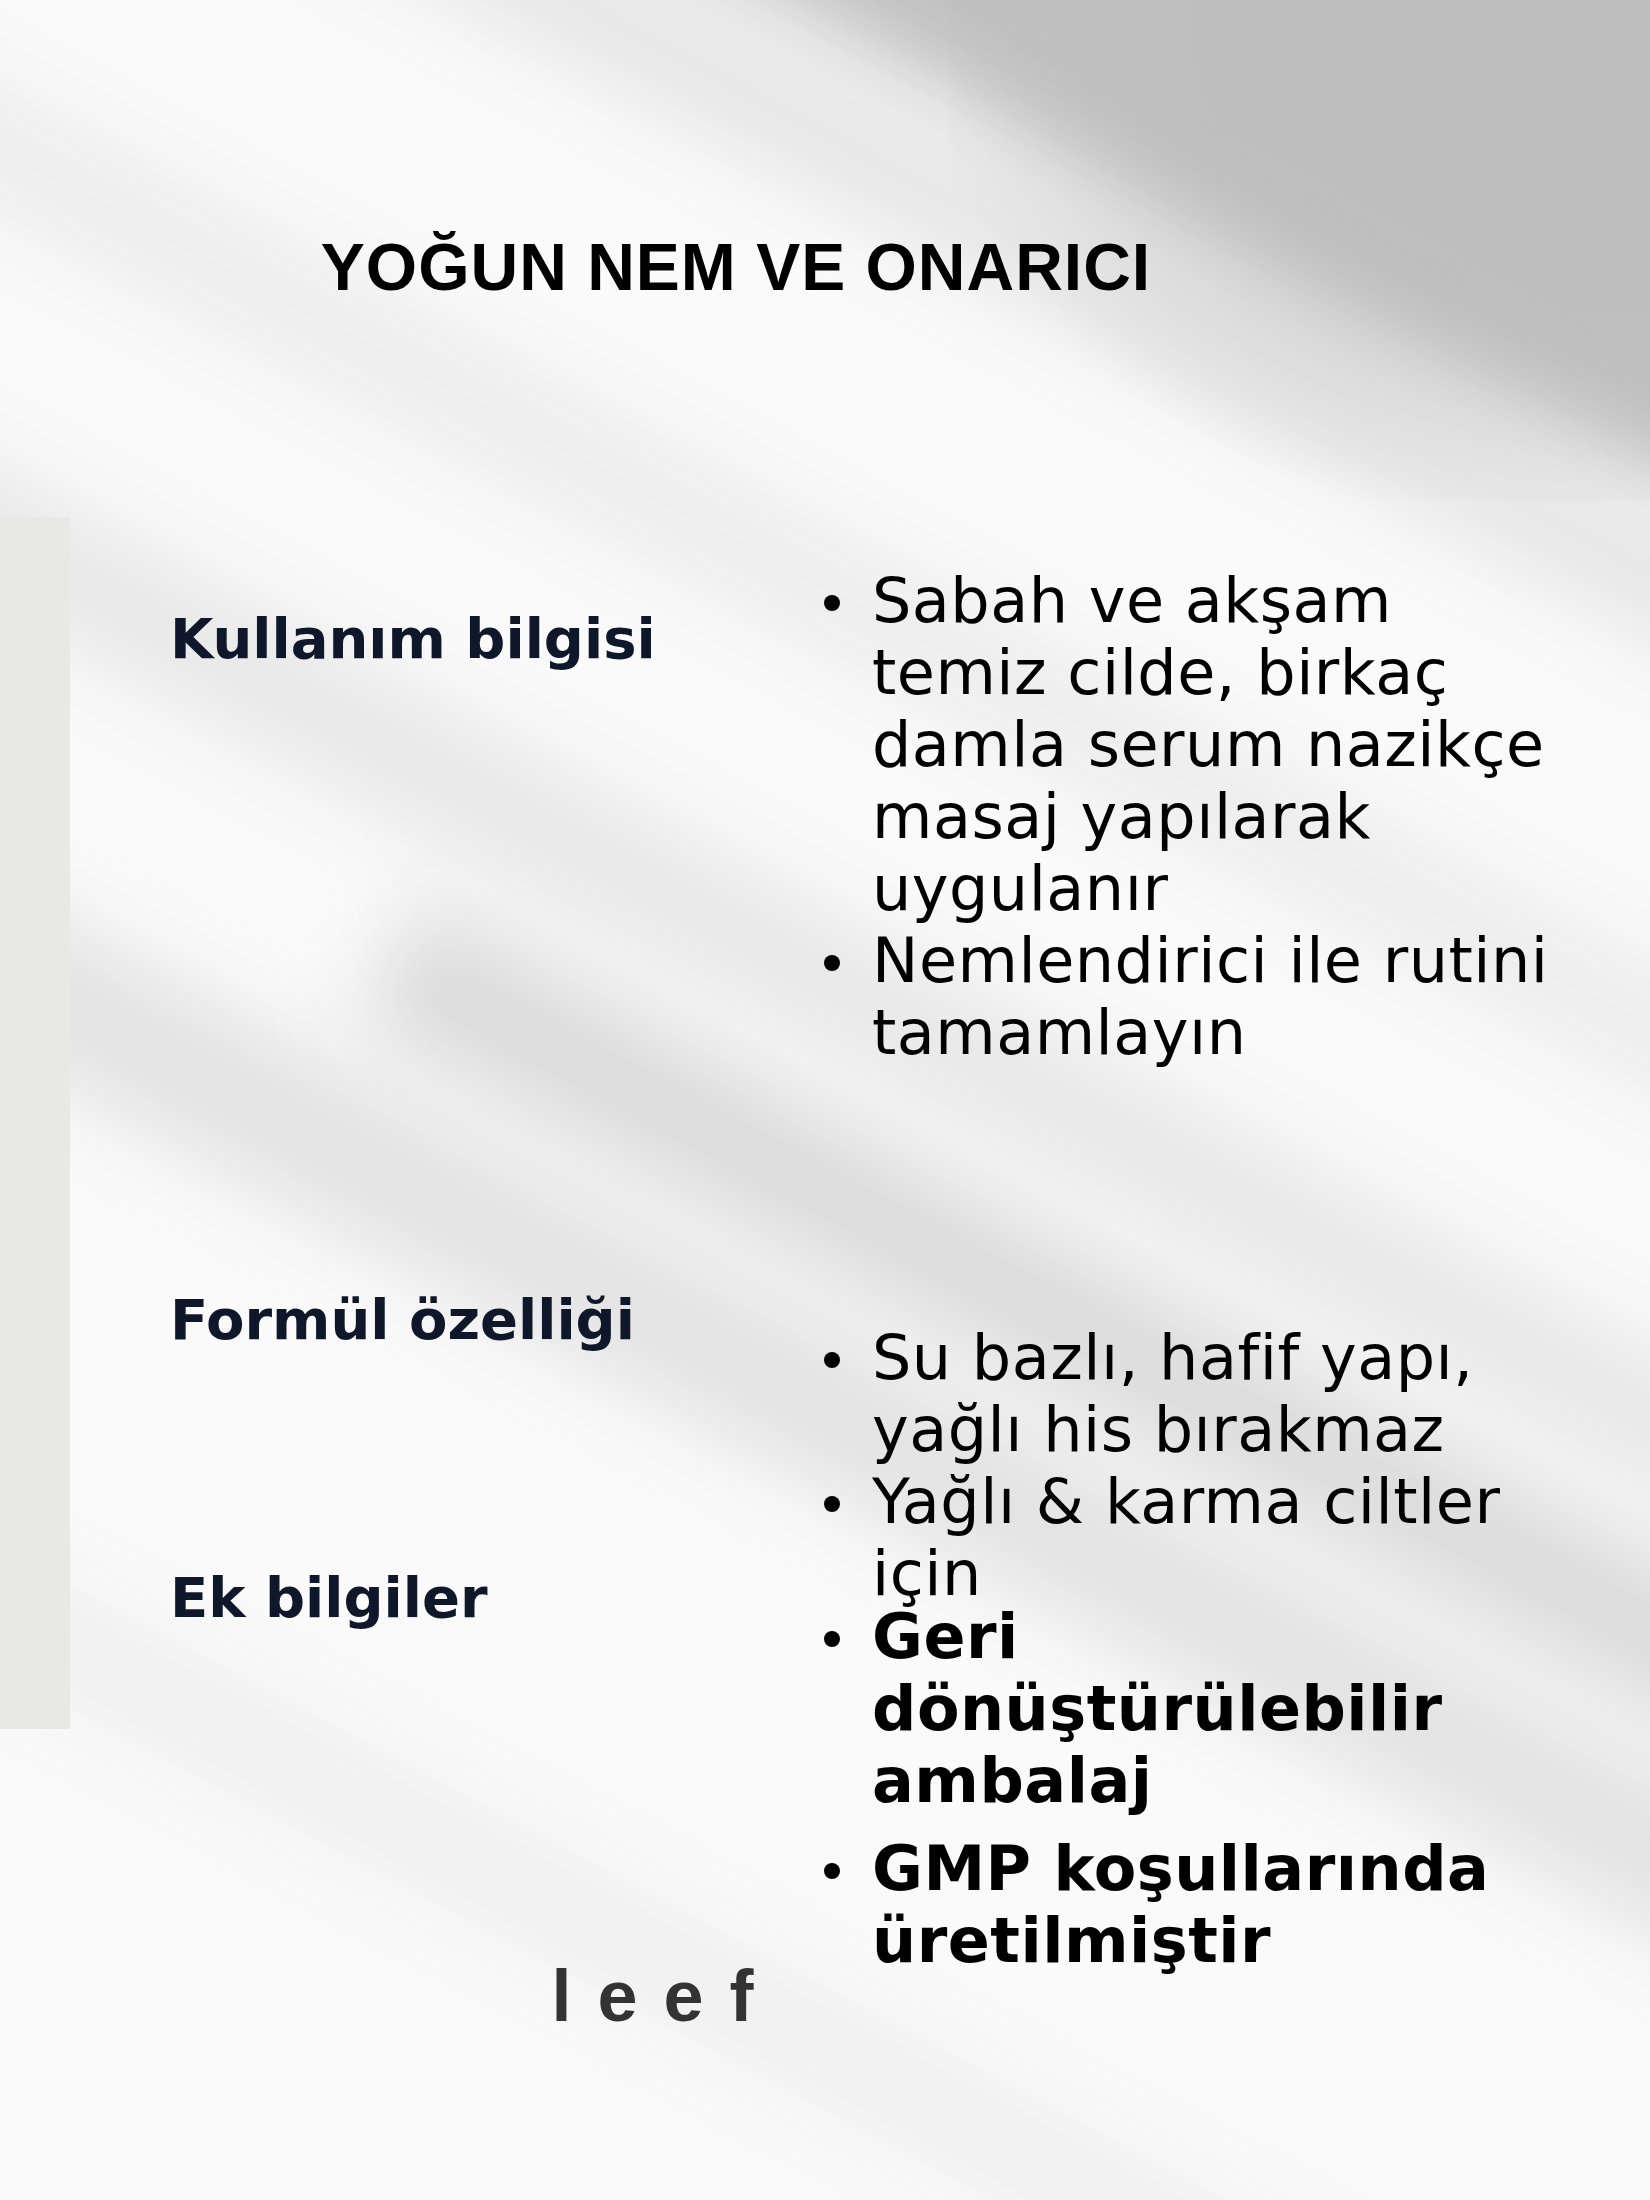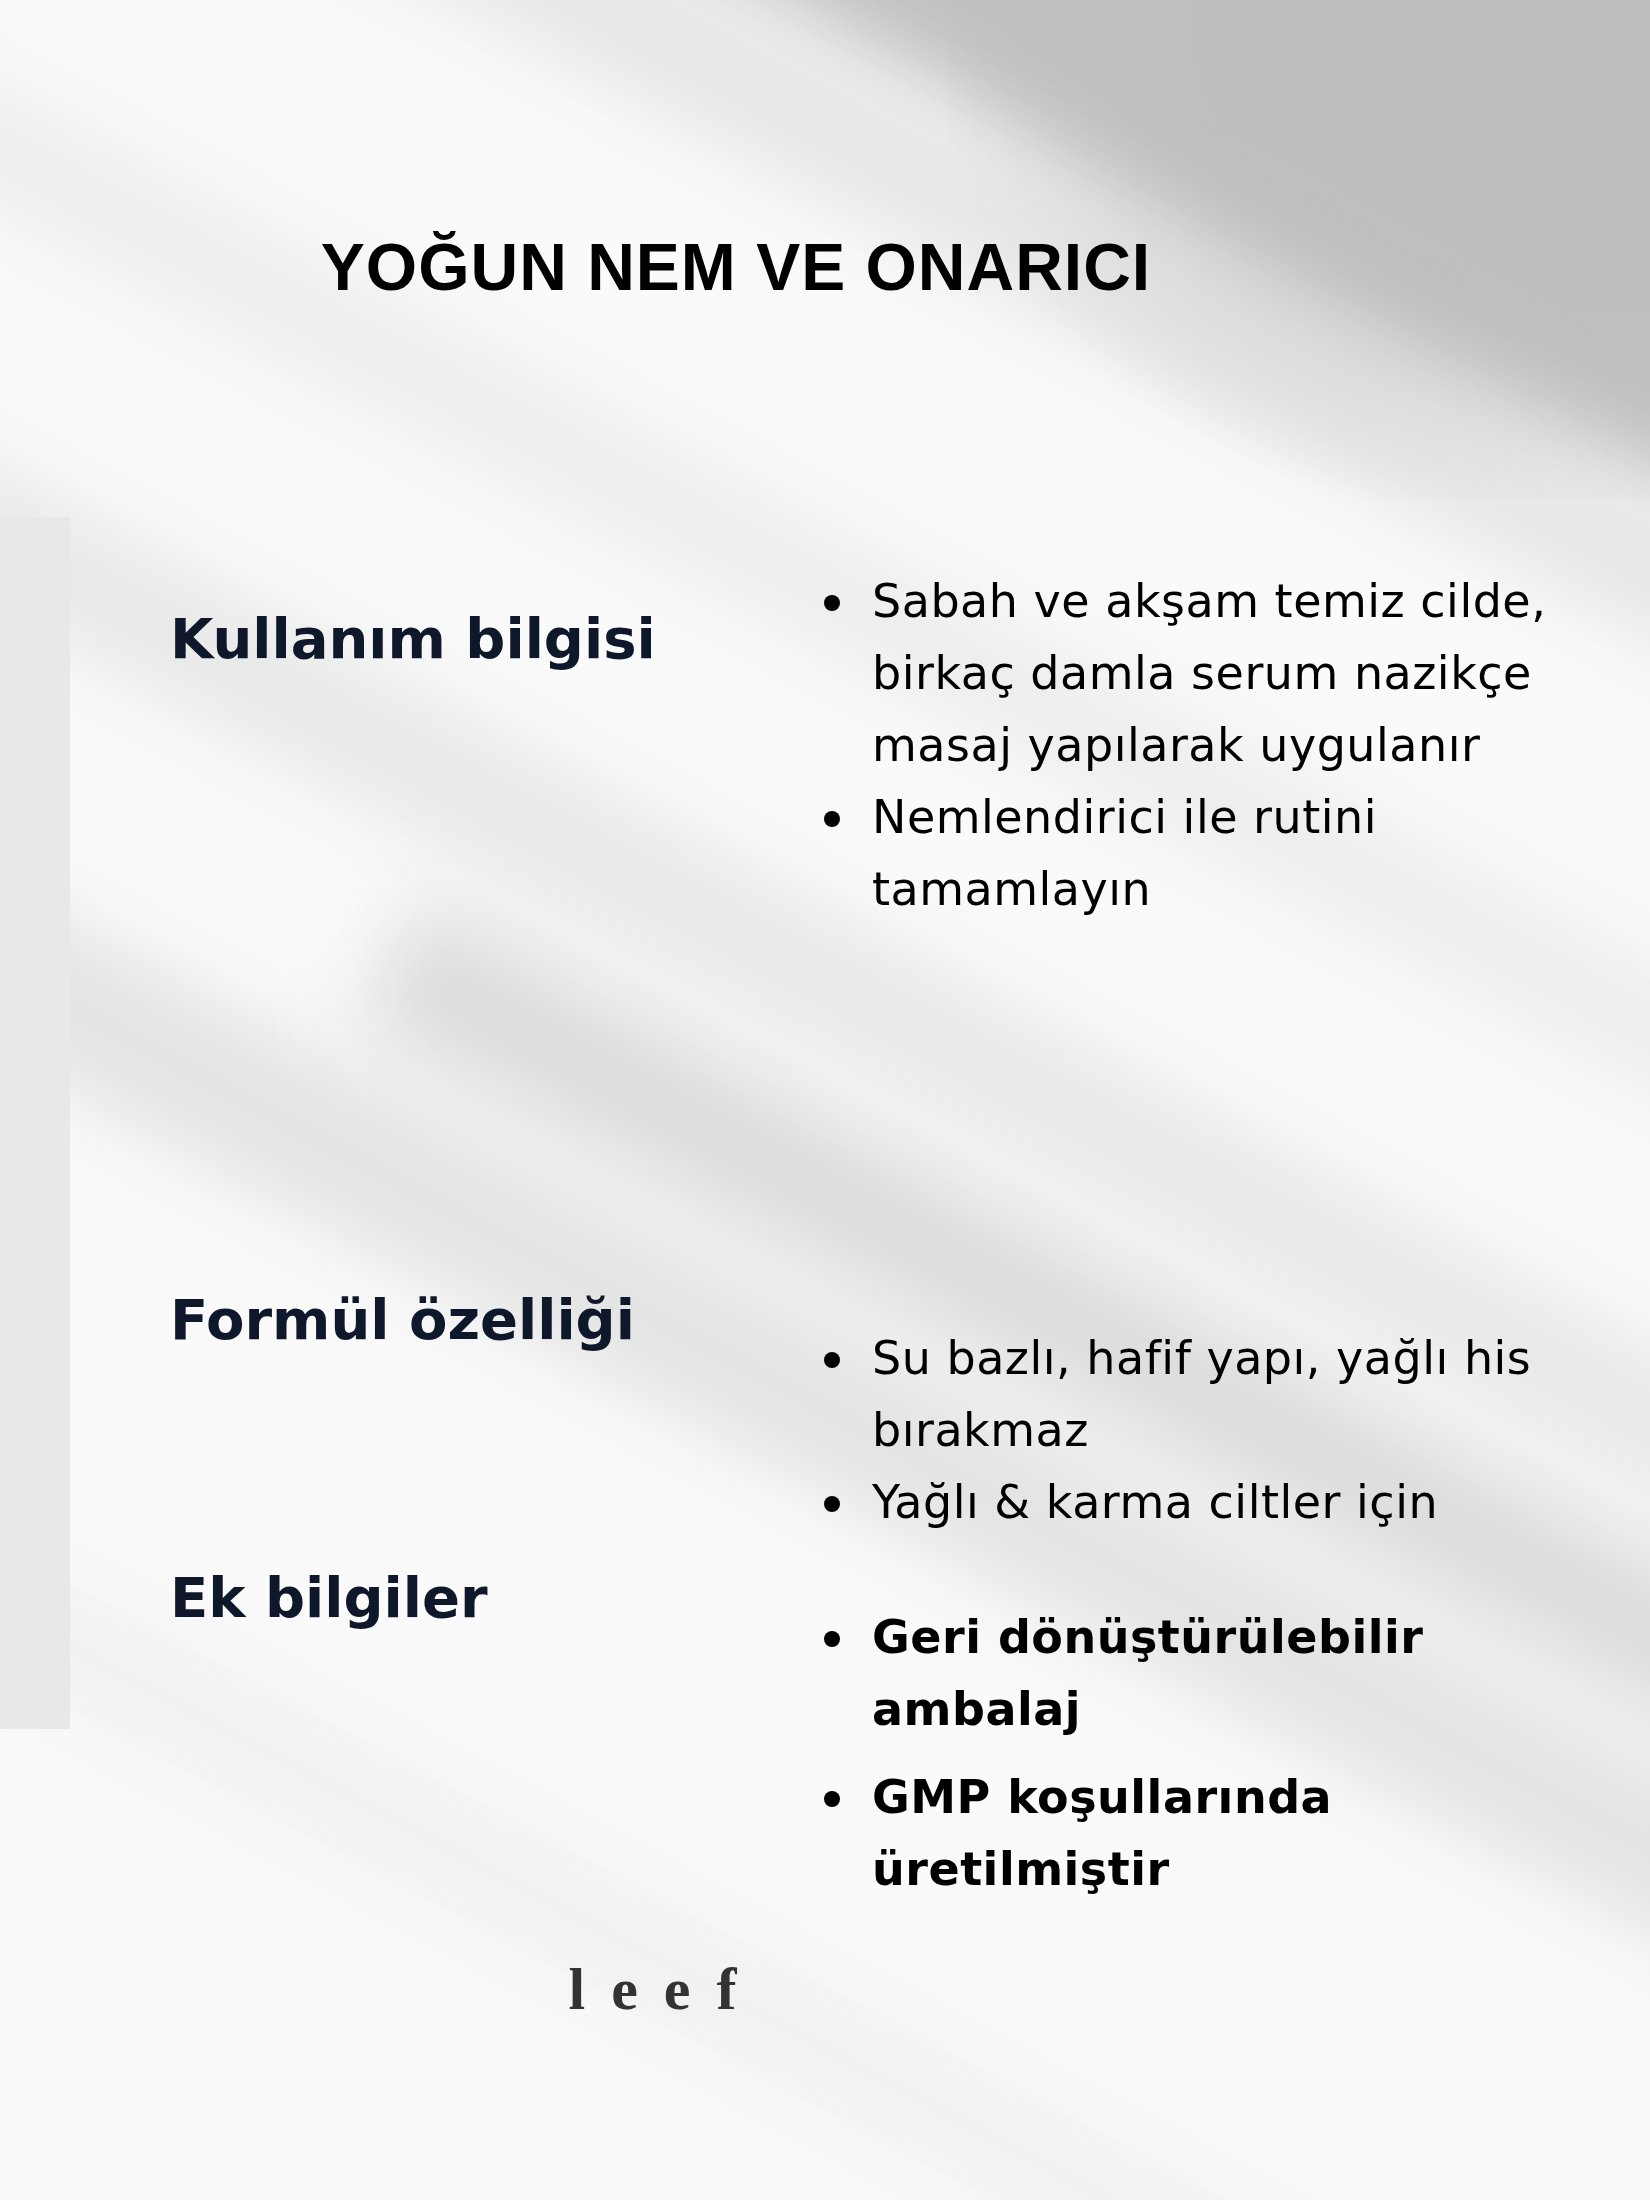--- a/index.html
+++ b/index.html
@@ -94,43 +94,43 @@
       left: 820px;
       width: 740px;
       margin: 0;
       padding: 0;
       list-style: none;
     }
     .section-list li {
       position: relative;
       padding-left: 52px;
       font-family: "DejaVu Sans", sans-serif;
-      font-size: 46px;
+      font-size: 62px;
       line-height: 72px;
       color: #000;
       letter-spacing: 0.5px;
     }
     .section-list li .bullet {
       position: absolute;
       left: 4px;
       top: 30px;
       width: 16px;
       height: 16px;
       border-radius: 50%;
       background: #000;
     }
     .logo {
       position: absolute;
       top: 1955px;
       left: 0;
       width: 1305px;
       text-align: center;
-      font-family: Liberation Serif, serif;
+      font-family: Liberation Sans, sans-serif;
       font-weight: 700;
-      font-size: 60px;
+      font-size: 72px;
       letter-spacing: 26px;
       color: #333333;
       padding-left: 26px;
       box-sizing: border-box;
     }
   </style>
 </head>
 <body>
 
 <div class="bg"></div>

